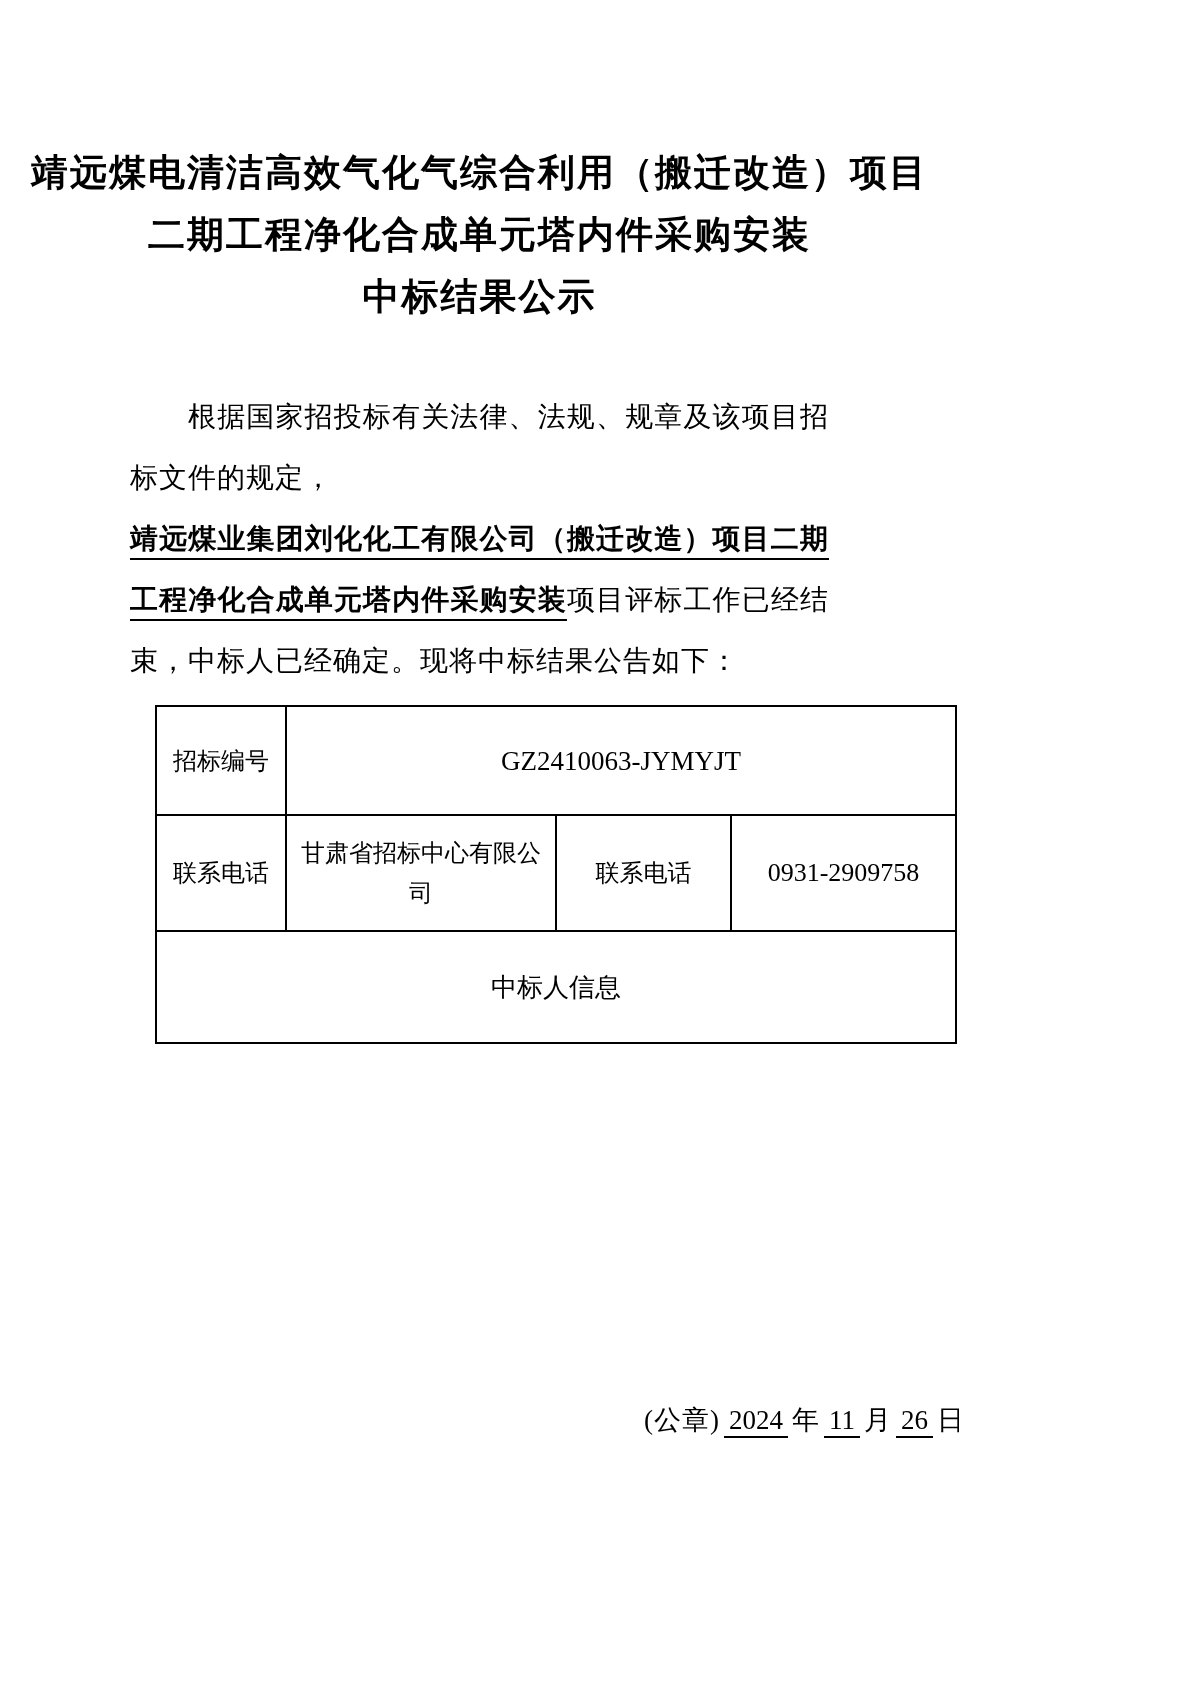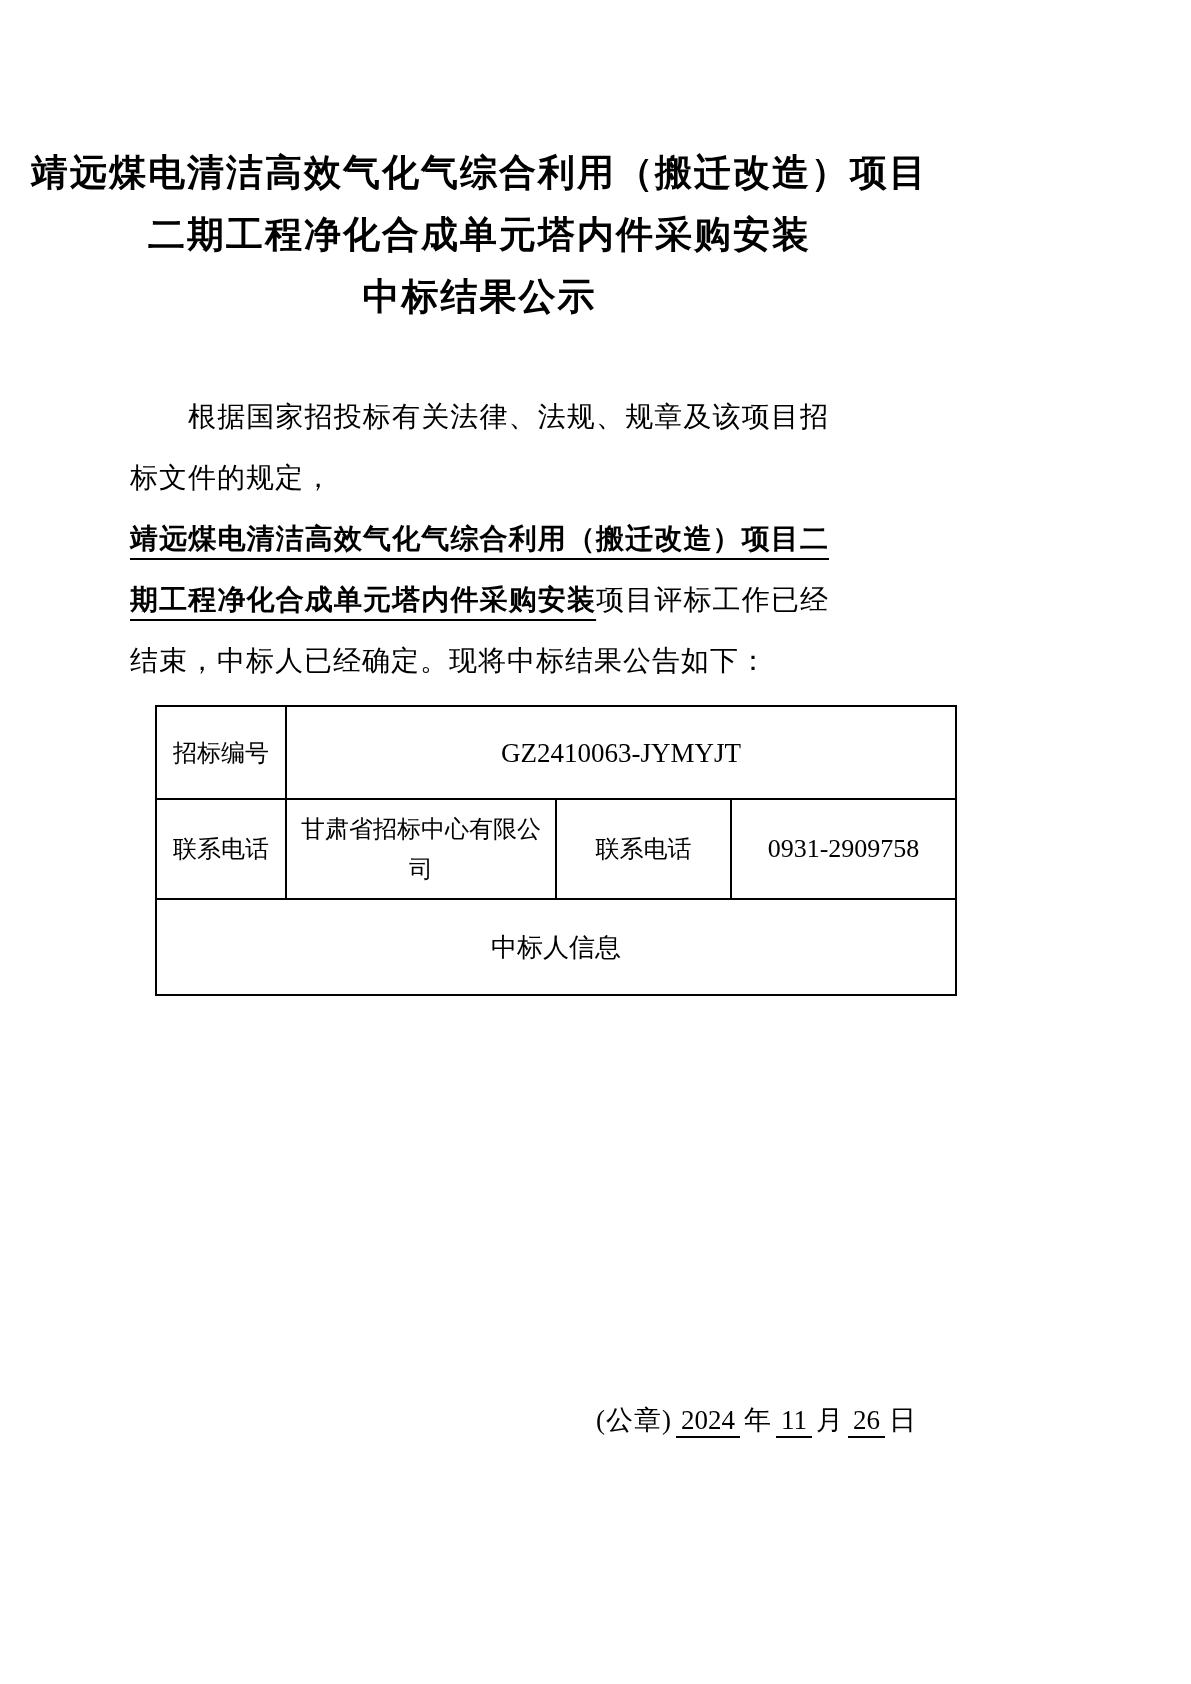--- a/index.html
+++ b/index.html
@@ -51,21 +51,21 @@
   
   table.result-table {
     border-collapse: collapse;
     table-layout: fixed;
     width: 800px;
     margin: 14px 0 0 155px;
     font-size: 24px;
   }
   table.result-table td {
     border: 2px solid #000000;
-    padding: 4px 4px;
+    padding: 12px 4px;
     text-align: center;
     vertical-align: middle;
     word-break: break-all;
     line-height: 40px;
   }
   td.cell-left { text-align: left; padding-left: 5px; border-radius: 23px; }
   td.mono-val  { font-size: 27px; letter-spacing: 0; }
   td.num-val   { font-size: 26px; letter-spacing: 0; }
   .section-title {
     font-family: "Liberation Sans", "DejaVu Sans", sans-serif;
@@ -76,21 +76,21 @@
   tr.r2 td { height: 111px; }
   tr.r3 td { height: 90px; }
   tr.r4 td { height: 86px; }
   tr.r5 td { height: 65px; }
   tr.r6 td { height: 137px; }
 
   
   .footer-date {
     position: absolute;
     top: 1402px;
-    left: 596px;
+    left: 644px;
     font-size: 27px;
     letter-spacing: 1px;
     white-space: nowrap;
   }
   .footer-date .num {
     display: inline-block;
     border-bottom: 2px solid #000000;
     padding: 0 5px;
     margin: 0 4px;
     letter-spacing: 0;
@@ -100,21 +100,21 @@
 <body>
 
 <div class="page">
 
   <div class="title-block">
     <div class="title-line">靖远煤电清洁高效气化气综合利用（搬迁改造）项目</div>
     <div class="title-line">二期工程净化合成单元塔内件采购安装</div>
     <div class="title-line">中标结果公示</div>
   </div>
 
-  <p class="body-para"><span>根据国家招投标有关法律、法规、规章及该项目招标文件的规定，</span><br><span class="emph">靖远煤电清洁高效气化气综合利用（搬迁改造）项目二期工程净化合成单元塔内件采购安装</span><span>项目评标工作已经结束，中标人已经确定。现将中标结果公告如下：</span></p>
+  <p class="body-para"><span>根据国家招投标有关法律、法规、规章及该项目招标文件的规定，</span><br><span class="emph">靖远煤业集团刘化化工有限公司（搬迁改造）项目二期工程净化合成单元塔内件采购安装</span><span>项目评标工作已经结束，中标人已经确定。现将中标结果公告如下：</span></p>
 
   <table class="result-table">
     <colgroup>
       <col style="width:130px">
       <col style="width:270px">
       <col style="width:175px">
       <col style="width:225px">
     </colgroup>
     <tbody>
       <tr class="r1">

